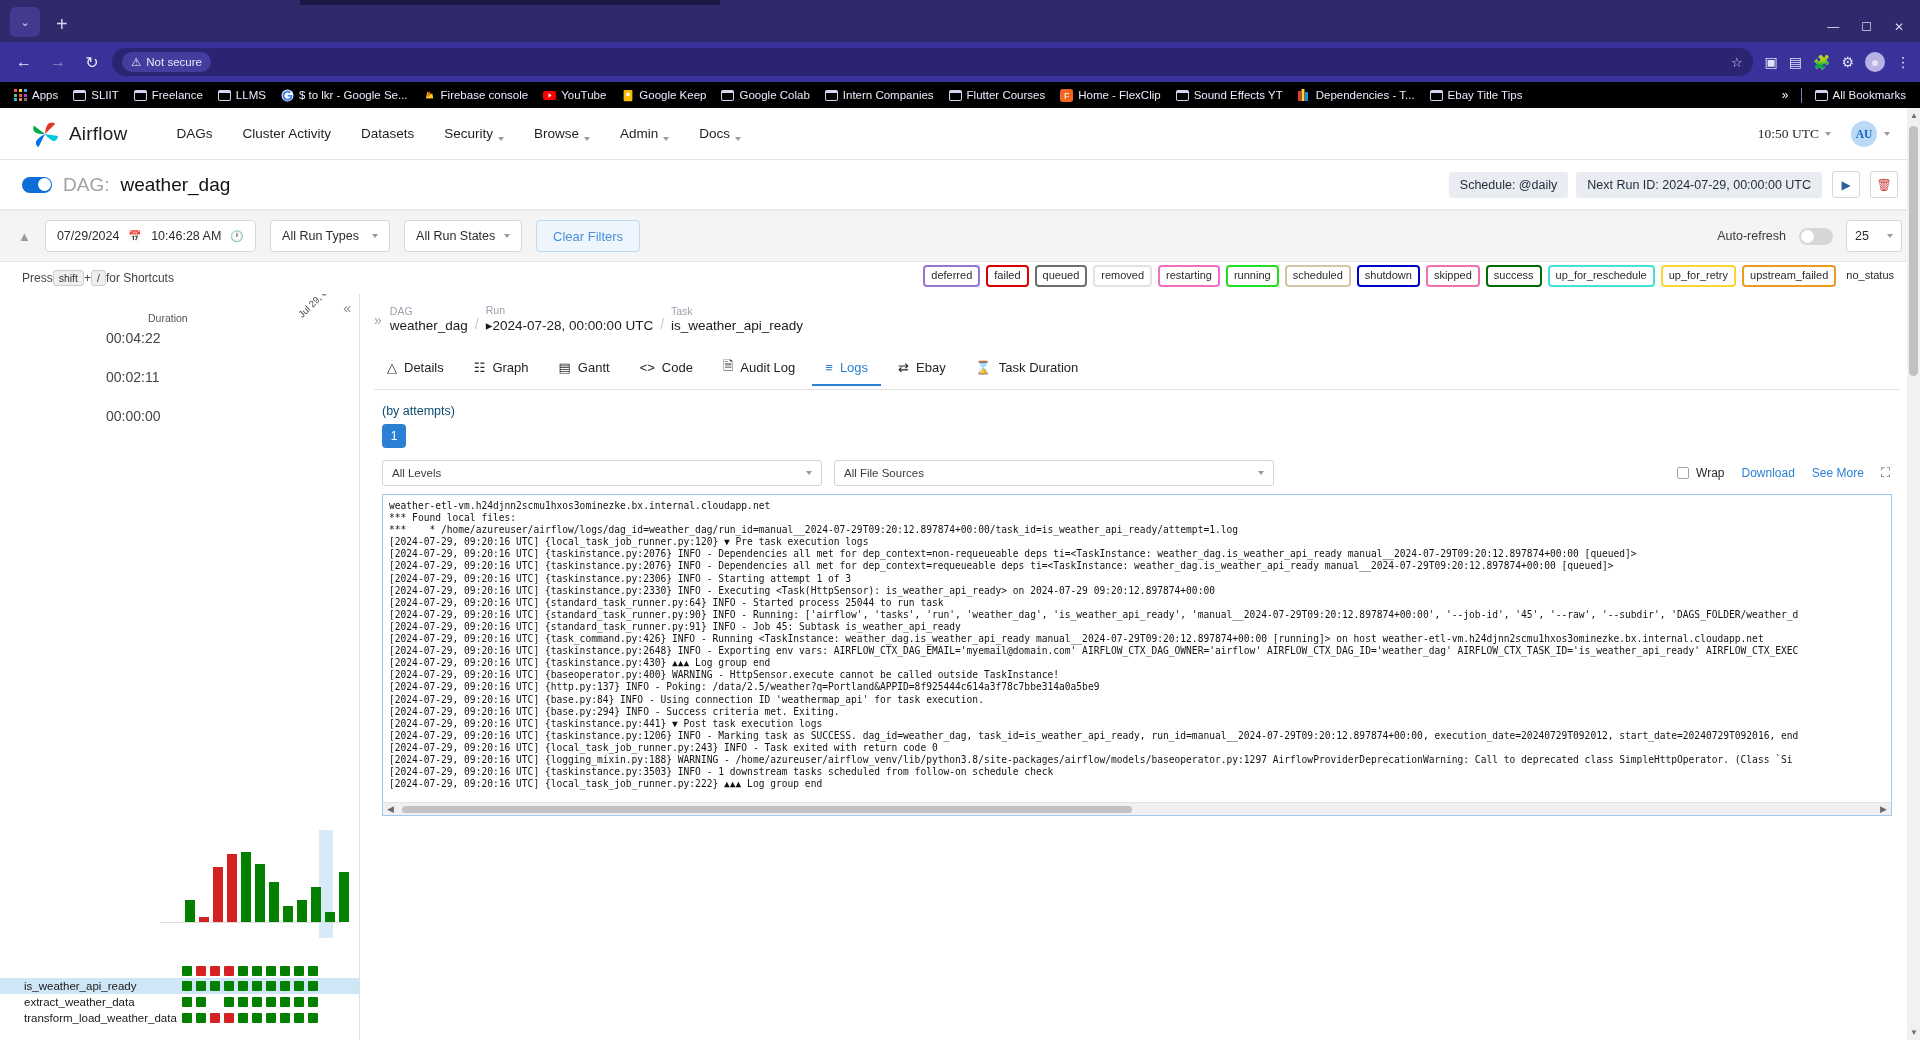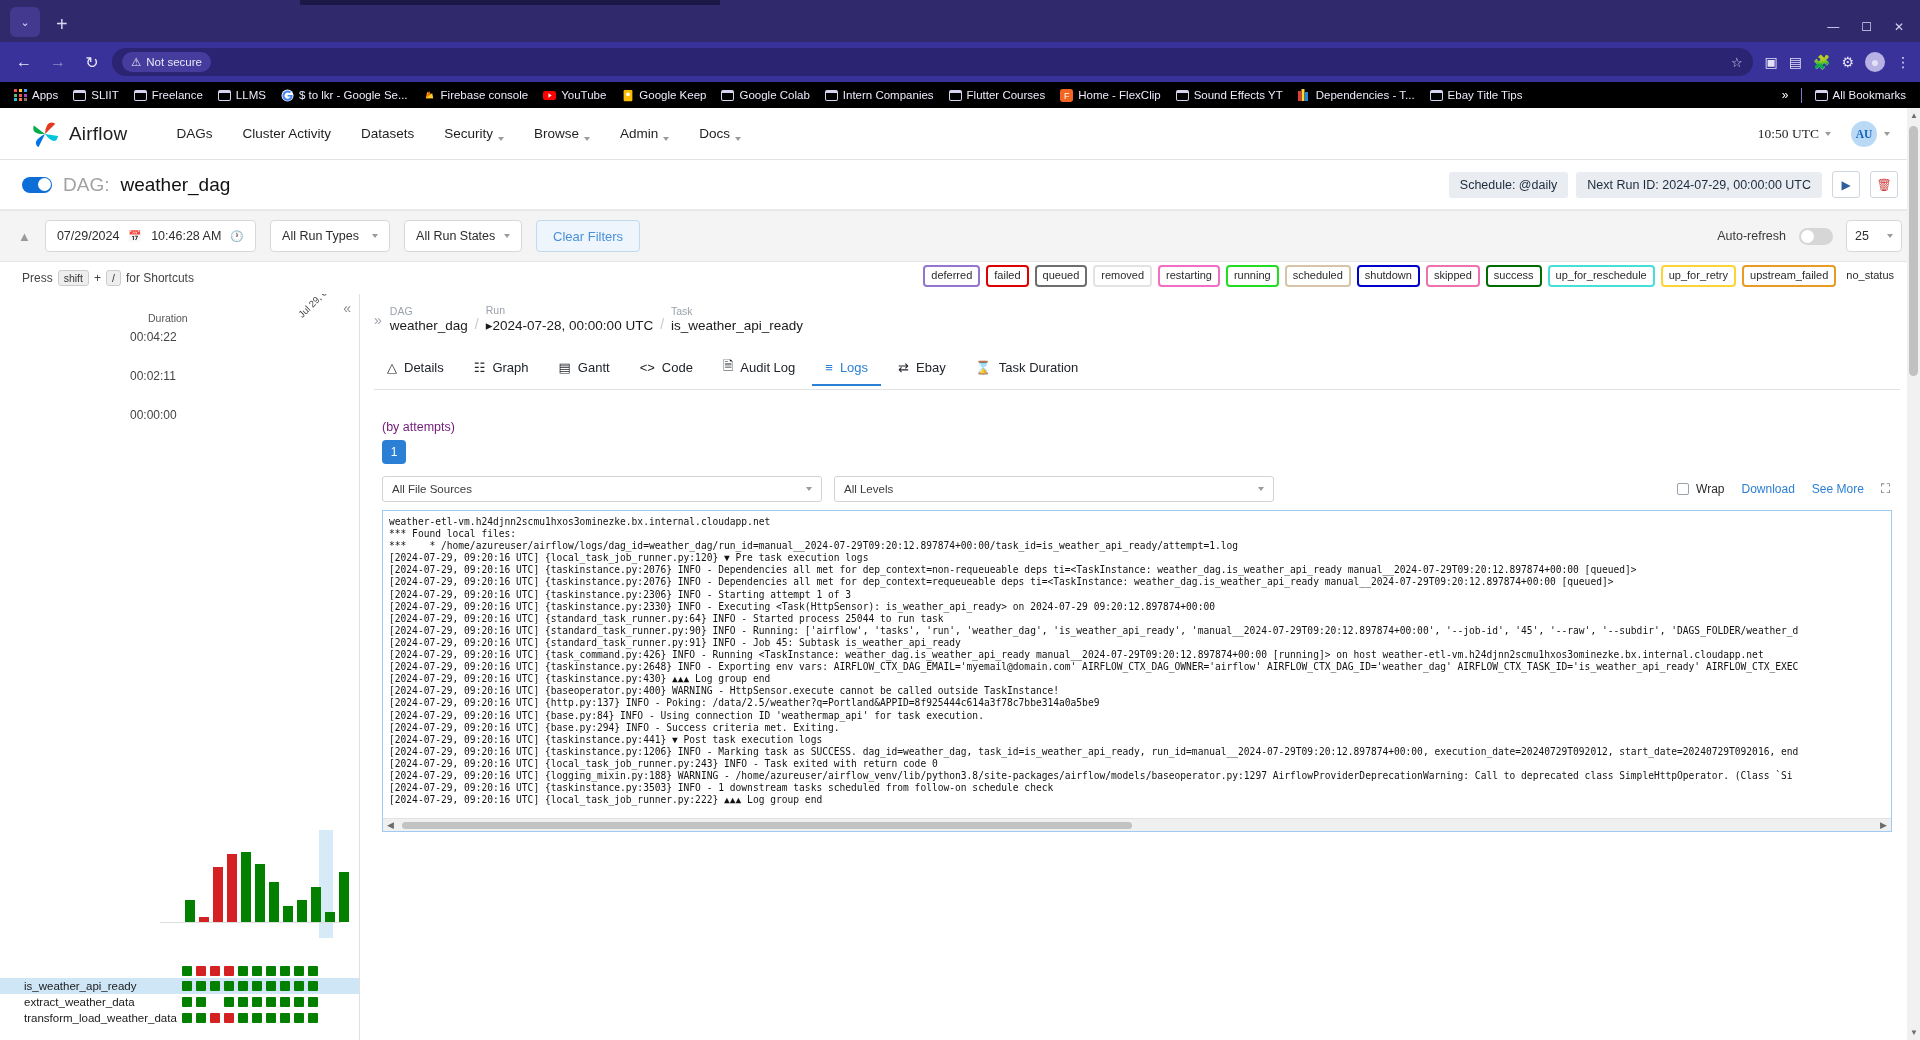--- a/index.html
+++ b/index.html
@@ -169,21 +169,21 @@
     border-radius:50%; background:#fff;
   }
   .num-select {
     width: 56px; height: 32px; background: #fff; border: 1px solid #d8d8d8;
     border-radius: 4px; display: flex; align-items: center; justify-content: space-between;
     padding: 0 8px; font-size: 12.5px; color: #2c2c2c;
   }
 
   .shortcut-row {
     height: 32px; display: flex; align-items: center; padding: 0 22px;
-    font-size: 12px; color: #444; gap: 5px; position: relative;
+    font-size: 12px; color: #444; position: relative;
   }
   kbd {
     background: #eee; border: 1px solid #ccc; border-radius: 3px;
     padding: 1px 5px; font-size: 10.5px; font-family: "Liberation Sans", sans-serif; color: #333;
   }
   .status-legend {
     position: absolute; right: 18px; top: 3px; display: flex; align-items: center; gap: 6px;
   }
   .st {
     font-size: 11px; padding: 2px 6px; border-radius: 4px; border: 2px solid; background: #fff;
@@ -192,21 +192,21 @@
   .st.plain { border-color: transparent; padding-left: 2px; }
 
   
   .split { display: flex; height: calc(100% - 186px); }
   .grid-pane {
     width: 360px; flex: none; border-right: 1px solid #e0e0e0; position: relative;
     padding: 8px 0 0 0; overflow: hidden;
   }
   .grid-collapse { position: absolute; right: 8px; top: 6px; color: #8a8a8a; font-size: 14px; }
   .dur-label { position: absolute; left: 148px; top: 18px; font-size: 10.5px; color: #555; }
-  .y-axis { position: absolute; left: 130px; top: 36px; font-size: 12px; color: #444; }
+  .y-axis { position: absolute; left: 106px; top: 36px; font-size: 14px; color: #444; }
   .y-axis div { height: 39px; }
   .run-date-label {
     position: absolute; left: 296px; top: 18px; font-size: 9.5px; color: #444;
     transform: rotate(-45deg); transform-origin: left top; white-space: nowrap;
   }
   .bars {
     position: absolute; left: 185px; bottom: 118px; height: 85px;
     display: flex; align-items: flex-end; gap: 4px;
   }
   .bar { width: 10px; }
@@ -250,21 +250,21 @@
   .tabs {
     display: flex; align-items: center; gap: 4px; border-bottom: 1px solid #e2e2e2;
     margin-top: 14px;
   }
   .tabitem {
     display: flex; align-items: center; gap: 7px; padding: 9px 13px;
     font-size: 13px; color: #20252b; white-space: nowrap; border-bottom: 2px solid transparent;
   }
   .tabitem.active { color: #2b7fd4; border-bottom-color: #2b7fd4; }
 
-  .attempts { font-size: 12.5px; color: #701a75; margin: 30px 0 6px 8px; }
+  .attempts { font-size: 12.5px; color: #0c4a6e; margin: 14px 0 6px 8px; }
   .attempt-btn {
     width: 24px; height: 24px; background: #2b7fd4; color: #fff; border-radius: 4px;
     display: flex; align-items: center; justify-content: center; font-size: 12px; margin-left: 8px;
   }
 
   .log-controls { display: flex; align-items: center; gap: 12px; margin: 12px 0 8px 8px; }
   .lc-select {
     height: 26px; border: 1px solid #d3d3d3; border-radius: 3px; background: #fff;
     display: flex; align-items: center; justify-content: space-between; padding: 0 9px;
     font-size: 11.5px; color: #3b3b3b;
@@ -738,26 +738,26 @@
         <div class="tabitem">
           <span>⌛</span>
           <span>Task Duration</span>
         </div>
       </div>
 
       <div class="attempts">(by attempts)</div>
       <div class="attempt-btn">1</div>
 
       <div class="log-controls">
+        <div class="lc-select levels">
+          <span>All Levels</span>
+          <i class="caret"></i>
+        </div>
         <div class="lc-select sources">
           <span>All File Sources</span>
-          <i class="caret"></i>
-        </div>
-        <div class="lc-select levels">
-          <span>All Levels</span>
           <i class="caret"></i>
         </div>
         <div class="lc-right">
           <span class="lc-lbl">
             <span class="chk"></span>
             <span>Wrap</span>
           </span>
           <span class="lc-link">Download</span>
           <span class="lc-link">See More</span>
           <span style="color:#555;font-size:13px">⛶</span>

